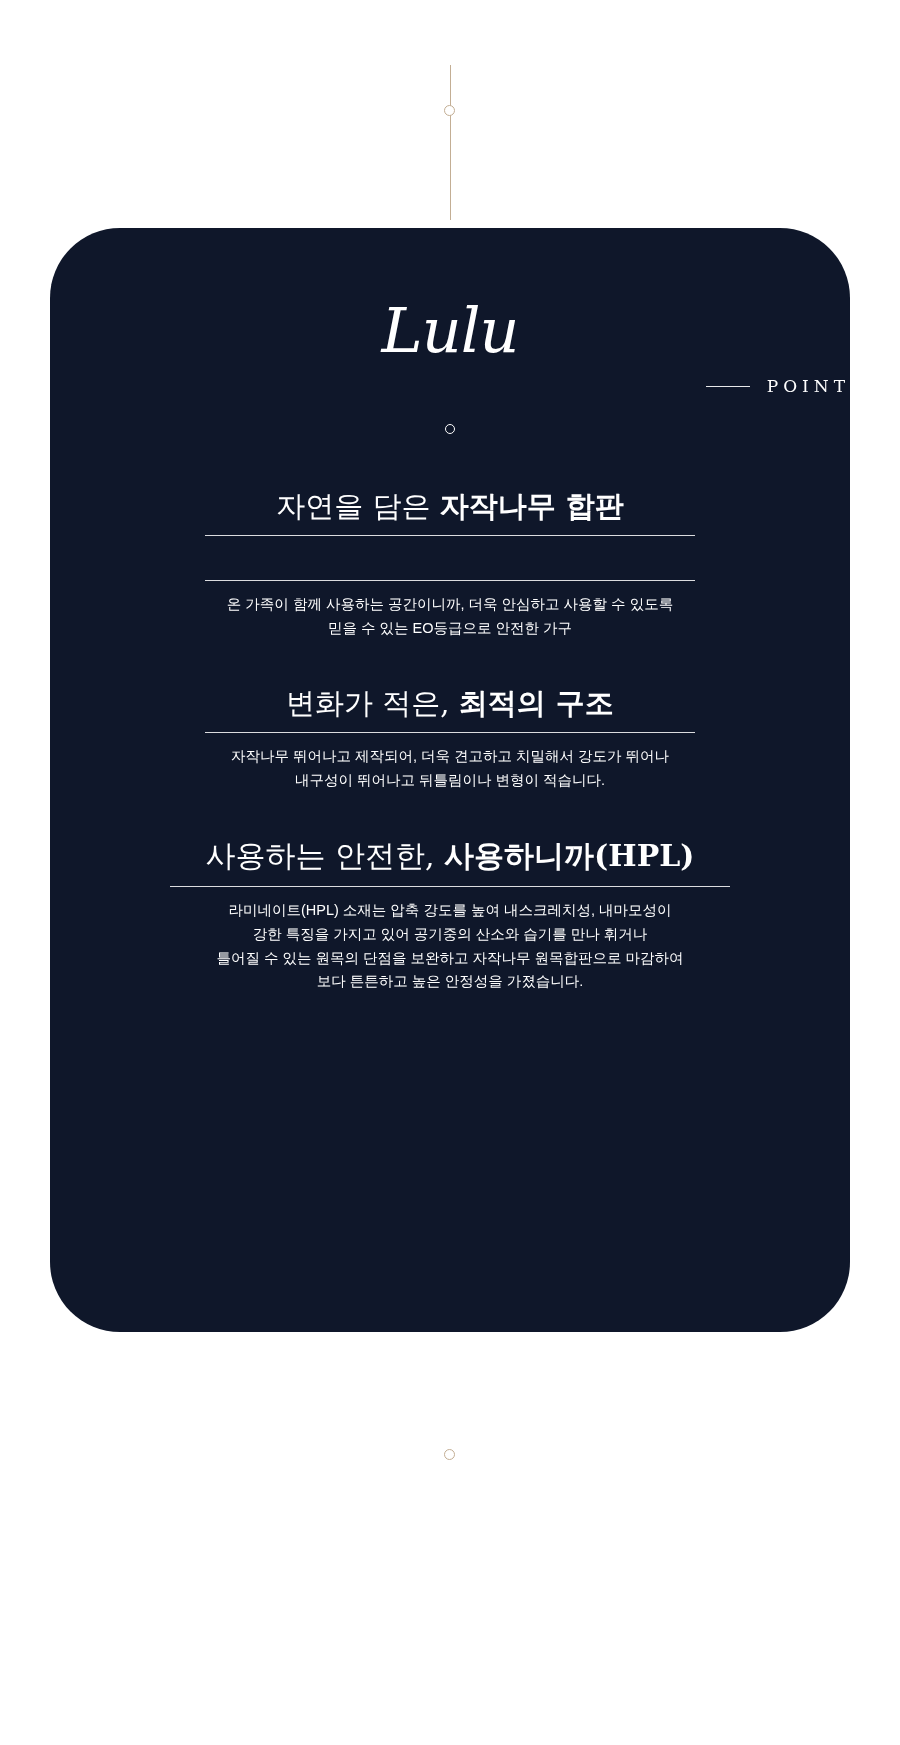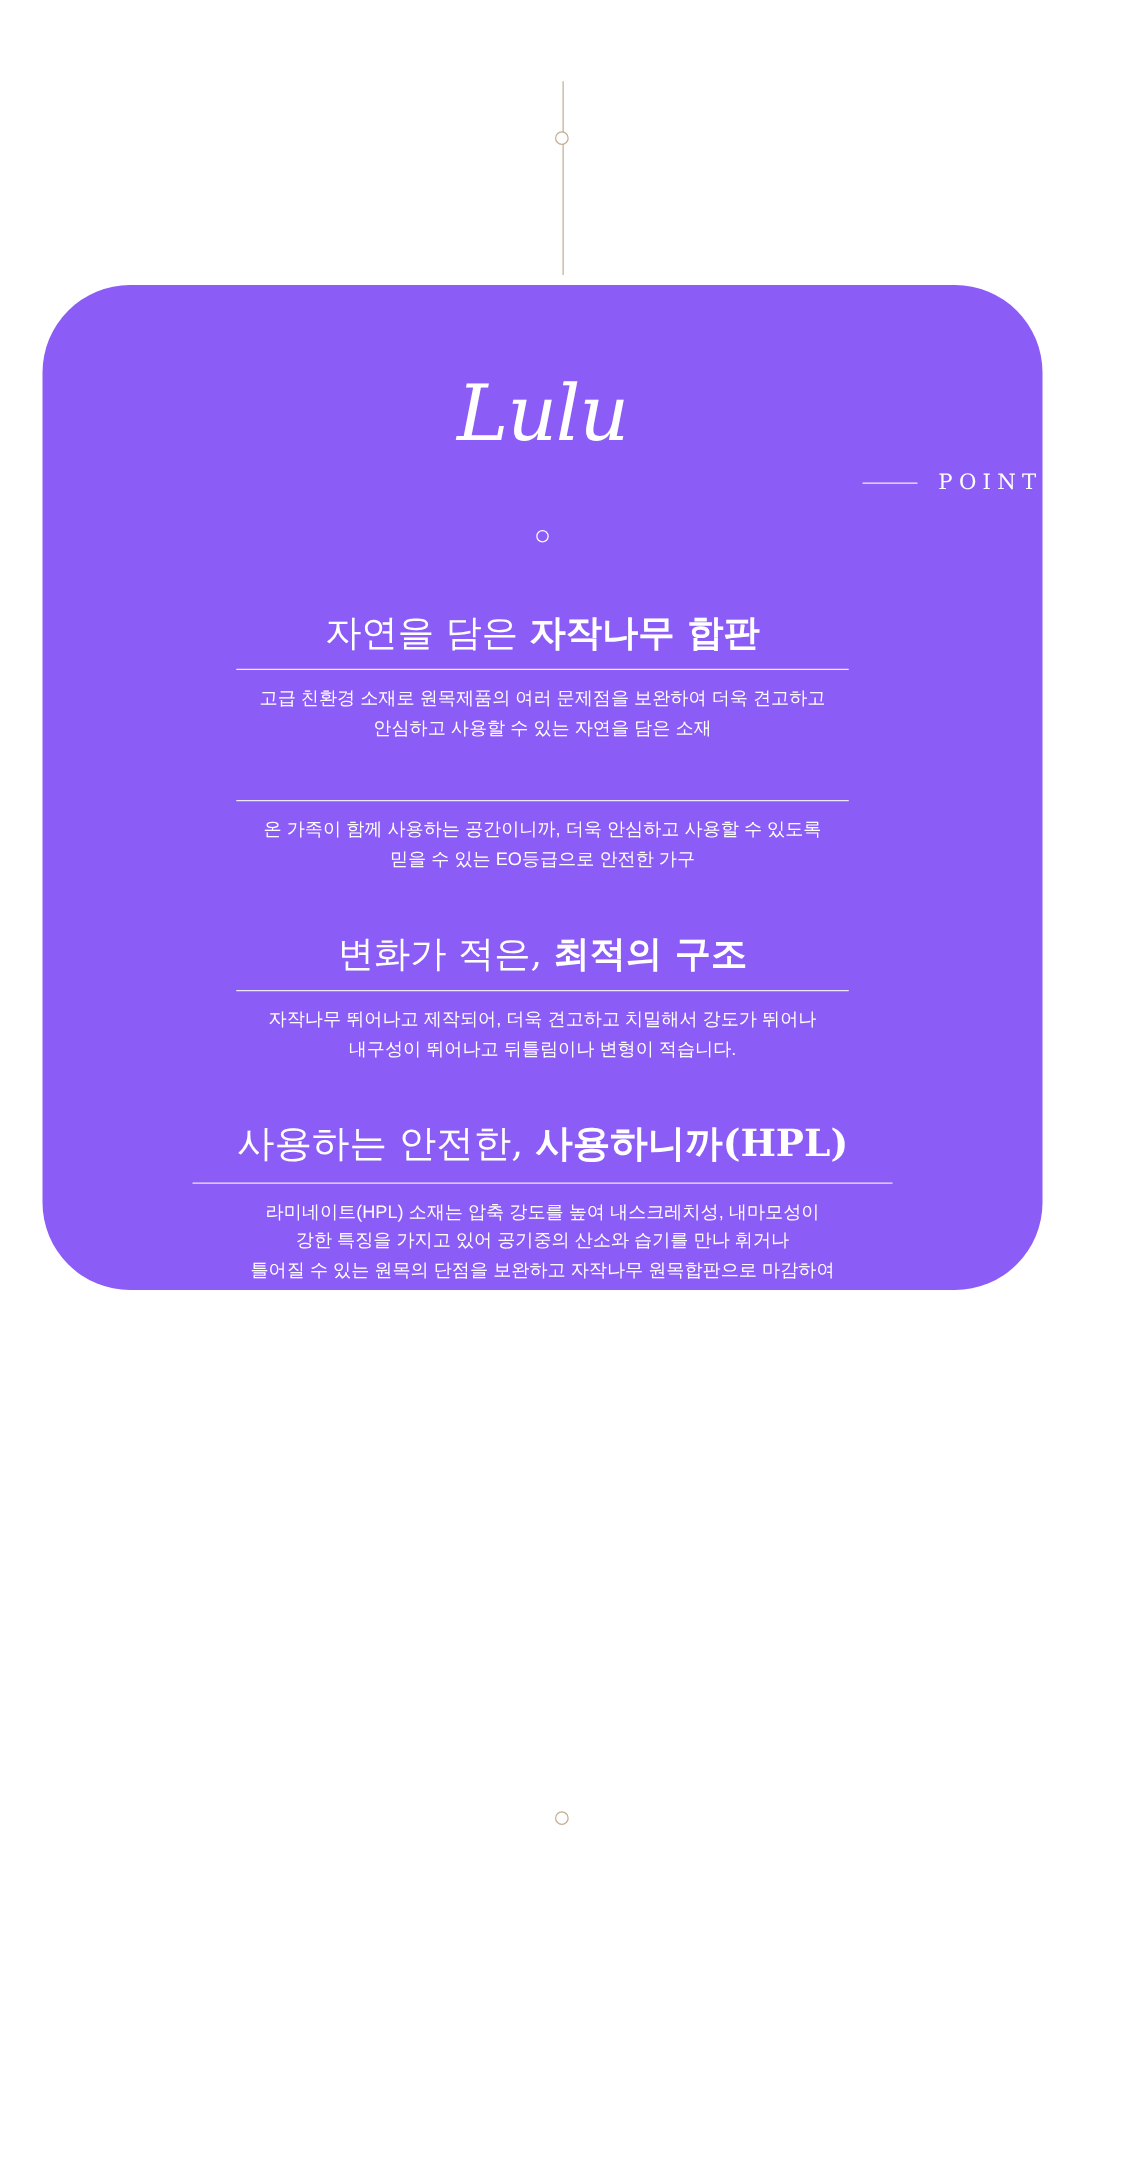--- a/index.html
+++ b/index.html
@@ -58,25 +58,25 @@
     height: 11px;
     border: 1px solid #c3ae94;
     border-radius: 50%;
     background: #ffffff;
     box-sizing: border-box;
   }
 
   
   .card {
     position: absolute;
-    left: 34px;
+    left: 50px;
     top: 228px;
     width: 800px;
-    height: 804px;
-    background: #8b5cf6;
+    height: 1104px;
+    background: #0f172a;
     border-radius: 70px;
     box-sizing: border-box;
   }
 
   
   .brand {
     position: absolute;
     left: 0;
     top: 72px;
     width: 800px;
@@ -185,22 +185,20 @@
       <div class="brand-dot"></div>
     </div>
 
     <div class="features">
 
       <div class="feature">
         <div class="feature-title">
           <span>자연을 담은 </span><b>자작나무 합판</b>
         </div>
         <div class="feature-rule"></div>
-        <div class="feature-desc">고급 친환경 소재로 원목제품의 여러 문제점을 보완하여 더욱 견고하고
-안심하고 사용할 수 있는 자연을 담은 소재</div>
       </div>
 
 
       <div class="feature">
         <div class="feature-rule"></div>
         <div class="feature-desc">온 가족이 함께 사용하는 공간이니까, 더욱 안심하고 사용할 수 있도록
 믿을 수 있는 EO등급으로 안전한 가구</div>
       </div>
 
       <div class="feature">

